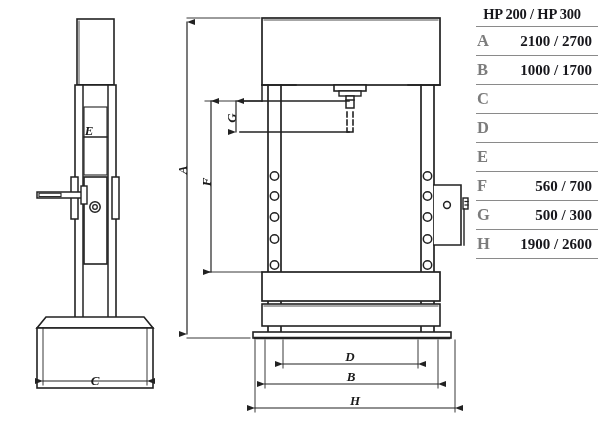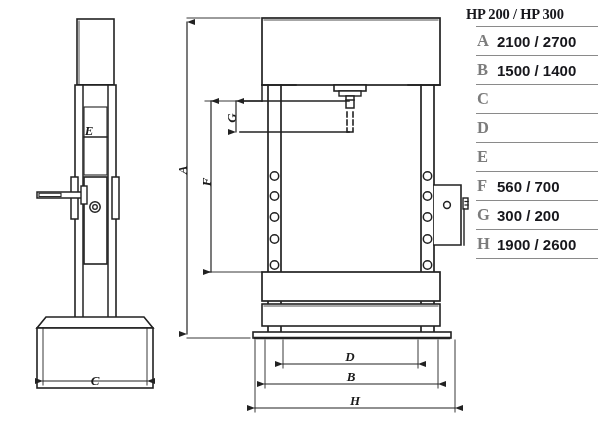--- a/index.html
+++ b/index.html
@@ -21,20 +21,21 @@
   #spec-table{
     position:absolute;
     left:466px;top:6px;
     width:132px;
   }
   .spec-title{
     font-family:"Liberation Serif", serif;
     font-weight:bold;
     font-size:14.5px;
     color:#17171c;
+    text-align:center;
     letter-spacing:-0.2px;
     white-space:nowrap;
     padding-bottom:3px;
   }
   .spec-rows{
     margin-left:10px;
     border-top:1.6px solid #8a8a8a;
   }
   .spec-row{
     display:flex;
@@ -48,25 +49,25 @@
     flex:none;
     font-family:"Liberation Serif", serif;
     font-weight:bold;
     font-size:16.5px;
     color:#7c7c7c;
     text-align:left;
     padding-left:1px;
   }
   .spec-val{
     flex:1;
-    font-family:Liberation Sans, sans-serif;
+    font-family:Liberation Serif, serif;
     font-weight:bold;
     font-size:15px;
     color:#17171c;
-    text-align:left;
+    text-align:right;
     padding-right:6px;
     white-space:nowrap;
   }
 </style>
 </head>
 <body>
 
 <div id="root">
 
   <svg class="draw" viewBox="0 0 611 425">
@@ -267,38 +268,38 @@
   <div id="spec-table">
     <div class="spec-title">HP 200 / HP 300</div>
     <div class="spec-rows">
 
       <div class="spec-row">
         <div class="spec-key">A</div>
         <div class="spec-val">2100 / 2700</div>
       </div>
       <div class="spec-row">
         <div class="spec-key">B</div>
-        <div class="spec-val">1500 / 1400</div>
+        <div class="spec-val">1000 / 1700</div>
       </div>
       <div class="spec-row">
         <div class="spec-key">C</div>
       </div>
       <div class="spec-row">
         <div class="spec-key">D</div>
       </div>
       <div class="spec-row">
         <div class="spec-key">E</div>
       </div>
       <div class="spec-row">
         <div class="spec-key">F</div>
         <div class="spec-val">560 / 700</div>
       </div>
       <div class="spec-row">
         <div class="spec-key">G</div>
-        <div class="spec-val">300 / 200</div>
+        <div class="spec-val">500 / 300</div>
       </div>
       <div class="spec-row">
         <div class="spec-key">H</div>
         <div class="spec-val">1900 / 2600</div>
       </div>
 
     </div>
   </div>
 
 </div>

